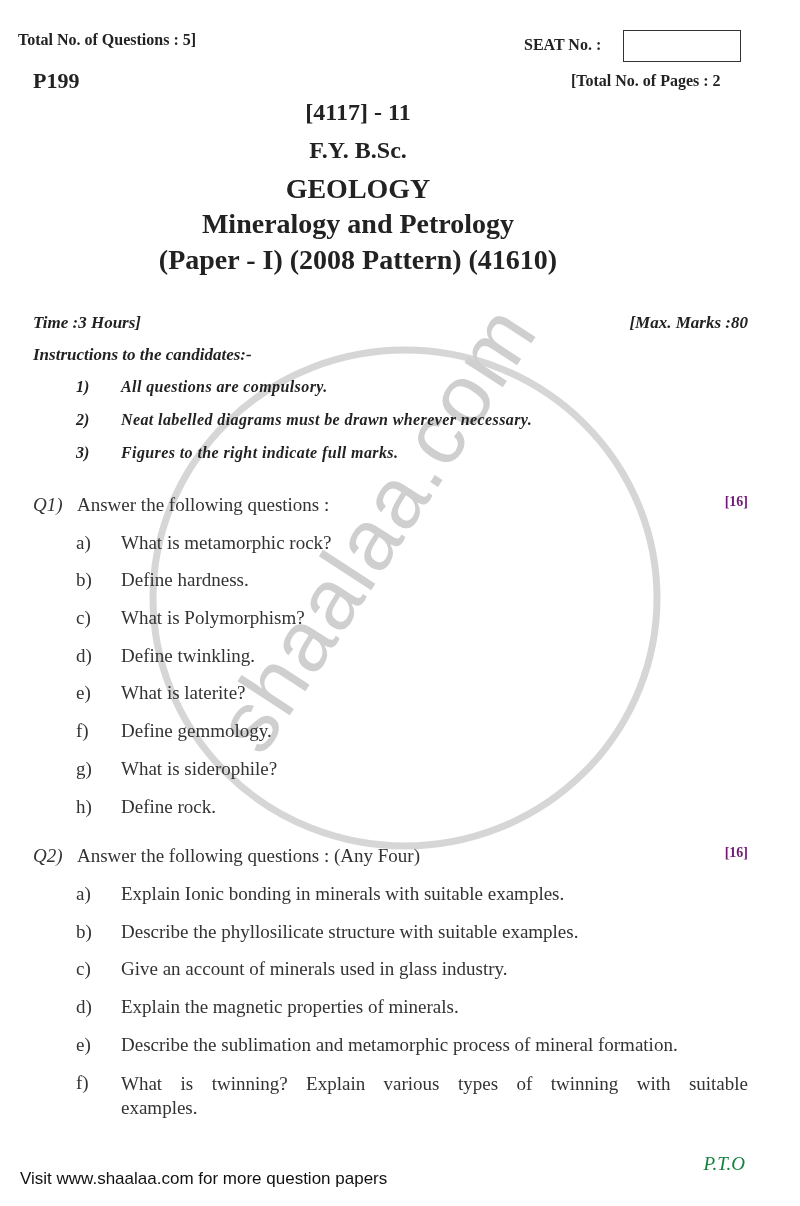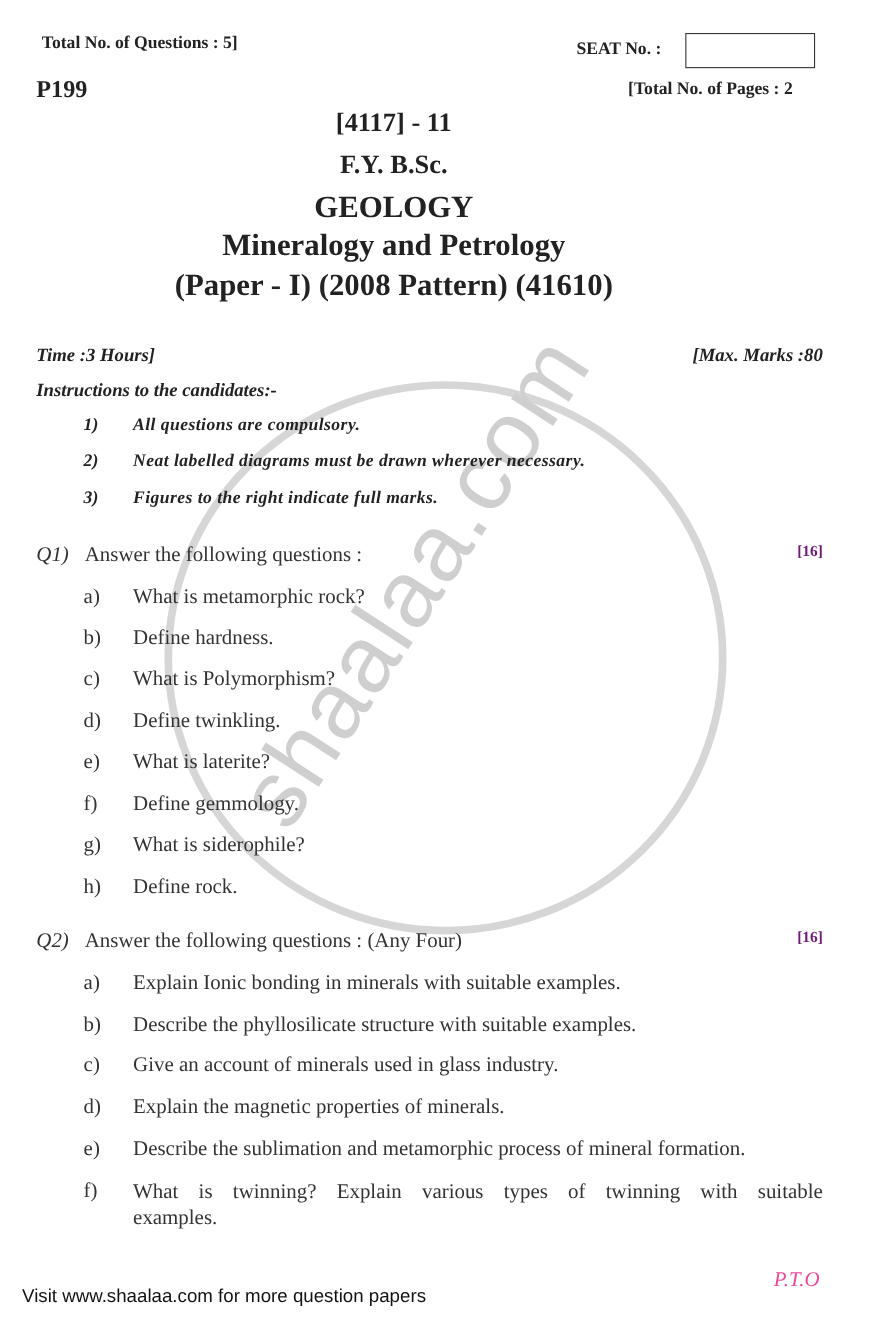--- a/index.html
+++ b/index.html
@@ -19,35 +19,35 @@
     .instr-num { left: 76px; font-size: 16px; font-style: italic; font-weight: bold; color: #222; }
     .instr-txt { left: 121px; font-size: 16px; font-style: italic; font-weight: bold; color: #222; letter-spacing: 0.4px; }
     .qlabel { left: 33px; font-size: 19px; font-style: italic; color: #333; }
     .qtext { left: 77px; font-size: 19px; color: #333; }
     .marks { right: 52px; font-size: 14px; font-weight: bold; color: #701a75; }
     .sub-l { left: 76px; font-size: 19px; color: #333; }
     .sub-t { left: 121px; font-size: 19px; color: #333; }
     .sub-wrap { left: 121px; width: 627px; font-size: 19px; color: #333; text-align: justify; text-align-last: justify; line-height: 26px; }
     .sub-wrap2 { left: 121px; font-size: 19px; color: #333; }
     .footer { left: 20px; font-family: "Liberation Sans", "DejaVu Sans", sans-serif; font-size: 17px; color: #111; }
-    .pto { right: 55px; font-size: 19px; font-style: italic; color: #ec4899; }
+    .pto { right: 55px; font-size: 19px; font-style: italic; color: #15803d; }
     .watermark { left: 0; top: 0; width: 800px; height: 1206px; pointer-events: none; z-index: 0; }
     .content { z-index: 1; }
   </style>
 </head>
 <body>
 
 <svg class="abs watermark" viewBox="0 0 800 1206" xmlns="http://www.w3.org/2000/svg">
   <ellipse cx="405" cy="598" rx="252" ry="248" fill="none" stroke="#d6d6d6" stroke-width="7"></ellipse>
   <text x="0" y="0" transform="translate(262,758) rotate(-57)" font-family="Liberation Sans, DejaVu Sans, sans-serif" font-size="86" fill="#cfcfcf" letter-spacing="2">shaalaa.com</text>
 </svg>
 
 <div class="content">
 
-  <div class="abs hdr-small" style="left:38px; top:31px;text-align:center;">Total No. of Questions : 5]</div>
+  <div class="abs hdr-small" style="left:18px; top:31px;text-align:center;">Total No. of Questions : 5]</div>
   <div class="abs p199" style="left:33px; top:68px;">P199</div>
 
   <div class="abs hdr-small" style="left:524px; top:36px;">SEAT No. :</div>
   <div class="abs seat-box" style="left:623px; top:30px;"></div>
   <div class="abs hdr-small" style="left:571px; top:72px;">[Total No. of Pages : 2</div>
 
   <div class="abs center-block t1" style="top:99px; padding-left:-10px;">[4117]  -  11</div>
   <div class="abs center-block t1" style="top:137px;">F.Y.  B.Sc.</div>
   <div class="abs center-block t2" style="top:173px;">GEOLOGY</div>
   <div class="abs center-block t2" style="top:208px;">Mineralogy and Petrology</div>

